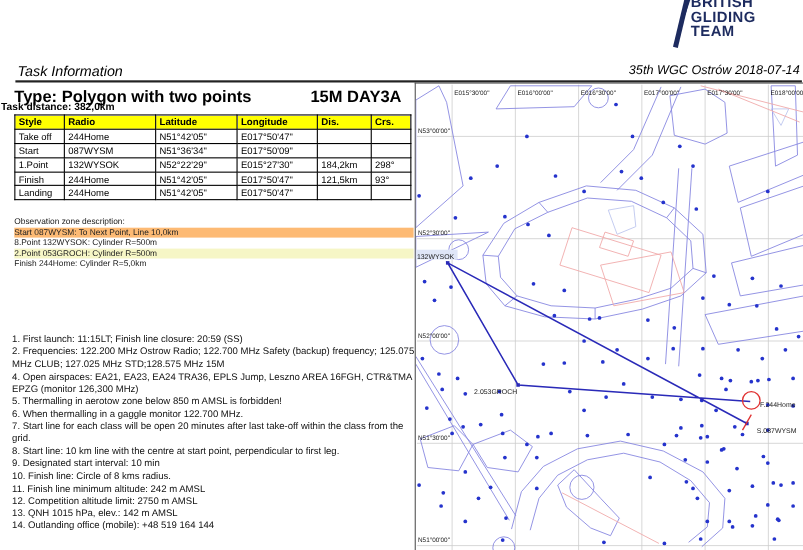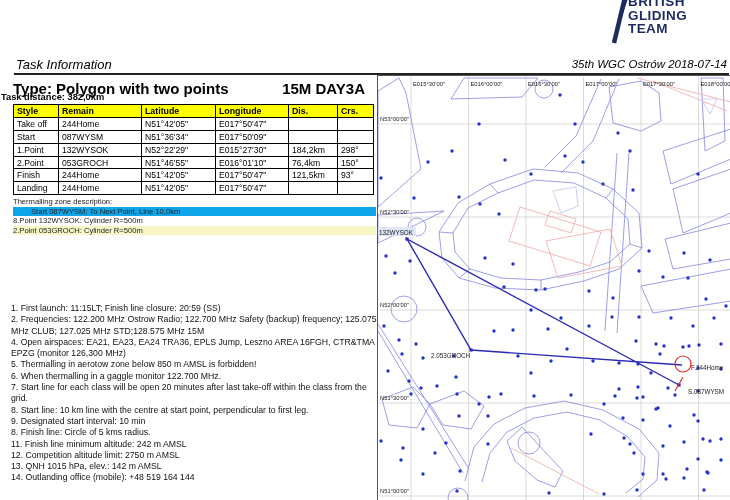--- a/index.html
+++ b/index.html
@@ -69,21 +69,21 @@
       <col>
       <col>
       <col>
       <col>
       <col>
       <col>
     </colgroup>
   <thead>
       <tr>
         <th style="background: rgb(255, 255, 0);">Style</th>
-        <th style="background: rgb(255, 255, 0);">Remain</th>
+        <th style="background: rgb(255, 255, 0);">Radio</th>
         <th style="background: rgb(255, 255, 0);">Latitude</th>
         <th style="background: rgb(255, 255, 0);">Longitude</th>
         <th style="background: rgb(255, 255, 0);">Dis.</th>
         <th style="background: rgb(255, 255, 0);">Crs.</th>
       </tr>
     </thead>
   <tbody>
       <tr>
         <td>Take off</td>
         <td>244Home</td>
@@ -102,65 +102,58 @@
       </tr>
       <tr>
         <td>1.Point</td>
         <td>132WYSOK</td>
         <td>N52°22'29"</td>
         <td>E015°27'30"</td>
         <td>184,2km</td>
         <td>298°</td>
       </tr>
       <tr>
-        <td>2.Point</td>
-        <td>053GROCH</td>
-        <td>N51°46'55"</td>
-        <td>E016°01'10"</td>
-        <td>76,4km</td>
-        <td>150°</td>
-      </tr>
-      <tr>
         <td>Finish</td>
         <td>244Home</td>
         <td>N51°42'05"</td>
         <td>E017°50'47"</td>
         <td>121,5km</td>
         <td>93°</td>
       </tr>
       <tr>
         <td>Landing</td>
         <td>244Home</td>
         <td>N51°42'05"</td>
         <td>E017°50'47"</td>
         <td></td>
         <td></td>
       </tr>
     </tbody>
 </table>
 
 <div id="obs" class="abs">
-  <div class="obs-title">Thermalling zone description:</div>
+  <div class="obs-title">Observation zone description:</div>
   <div id="obs-rows">
-      <div class="hl" style="background: #0ea5e9; padding-left: 18px;">Start 087WYSM: To Next Point, Line 10,0km</div>
+      <div class="hl" style="background: #fdba74;">Start 087WYSM: To Next Point, Line 10,0km</div>
       <div>8.Point 132WYSOK: Cylinder R=500m</div>
       <div class="hl" style="background: rgb(246, 246, 198);">2.Point 053GROCH: Cylinder R=500m</div>
+      <div>Finish 244Home: Cylinder R=5,0km</div>
     </div>
 </div>
 
 <div id="notes" class="abs">
     <div>1. First launch: 11:15LT; Finish line closure: 20:59 (SS)</div>
     <div>2. Frequencies: 122.200 MHz Ostrow Radio; 122.700 MHz Safety (backup) frequency; 125.075 MHz CLUB; 127.025 MHz STD;128.575 MHz 15M</div>
     <div>4. Open airspaces: EA21, EA23, EA24 TRA36, EPLS Jump, Leszno AREA 16FGH, CTR&amp;TMA EPZG (monitor 126,300 MHz)</div>
     <div>5. Thermalling in aerotow zone below 850 m AMSL is forbidden!</div>
     <div>6. When thermalling in a gaggle monitor 122.700 MHz.</div>
     <div>7. Start line for each class will be open 20 minutes after last take-off within the class from the grid.</div>
     <div>8. Start line: 10 km line with the centre at start point, perpendicular to first leg.</div>
     <div>9. Designated start interval: 10 min</div>
-    <div>8. Finish line: Circle of 5 kms radius.</div>
+    <div>10. Finish line: Circle of 8 kms radius.</div>
     <div>11. Finish line minimum altitude: 242 m AMSL</div>
     <div>12. Competition altitude limit: 2750 m AMSL</div>
     <div>13. QNH 1015 hPa, elev.: 142 m AMSL</div>
     <div>14. Outlanding office (mobile): +48 519 164 144</div>
   </div>
 
 <div id="map" class="abs">
   <svg id="map-svg" width="353" height="425" viewBox="377 75 353 425">
       <line x1="410" y1="76" x2="410" y2="500" stroke="#cbcbcb" stroke-width="0.7"></line>
       <line x1="467.5" y1="76" x2="467.5" y2="500" stroke="#cbcbcb" stroke-width="0.7"></line>

